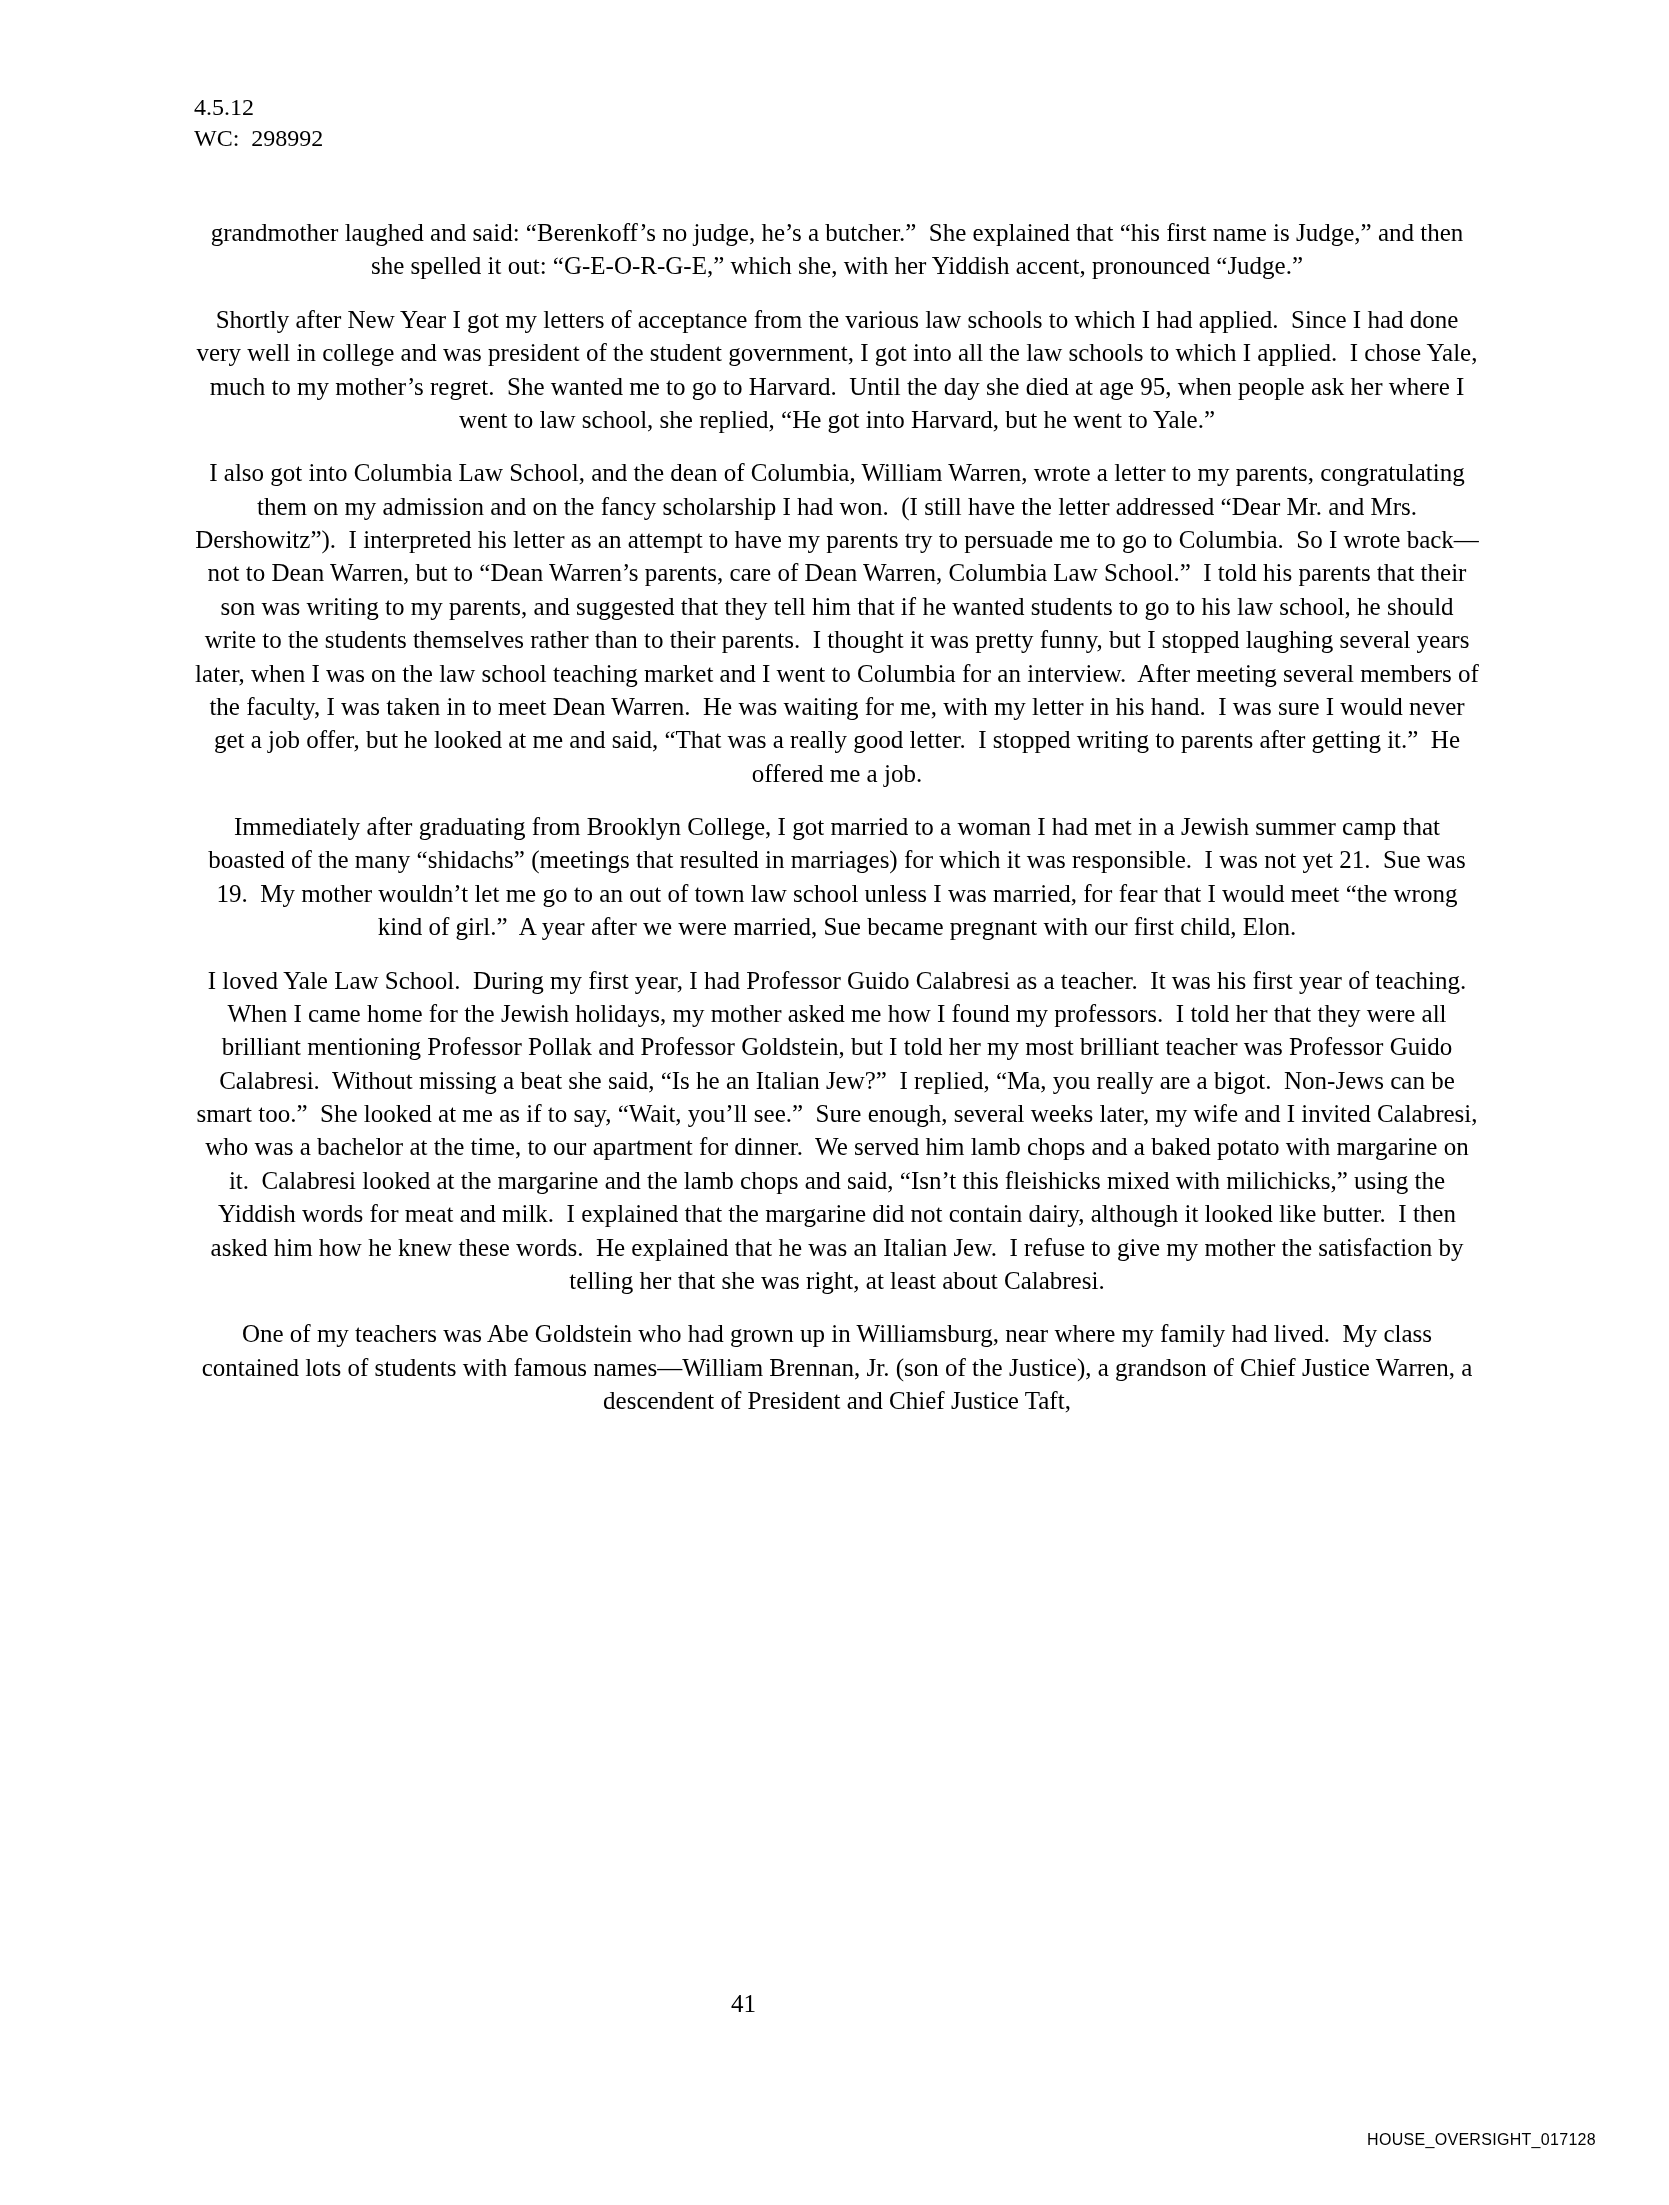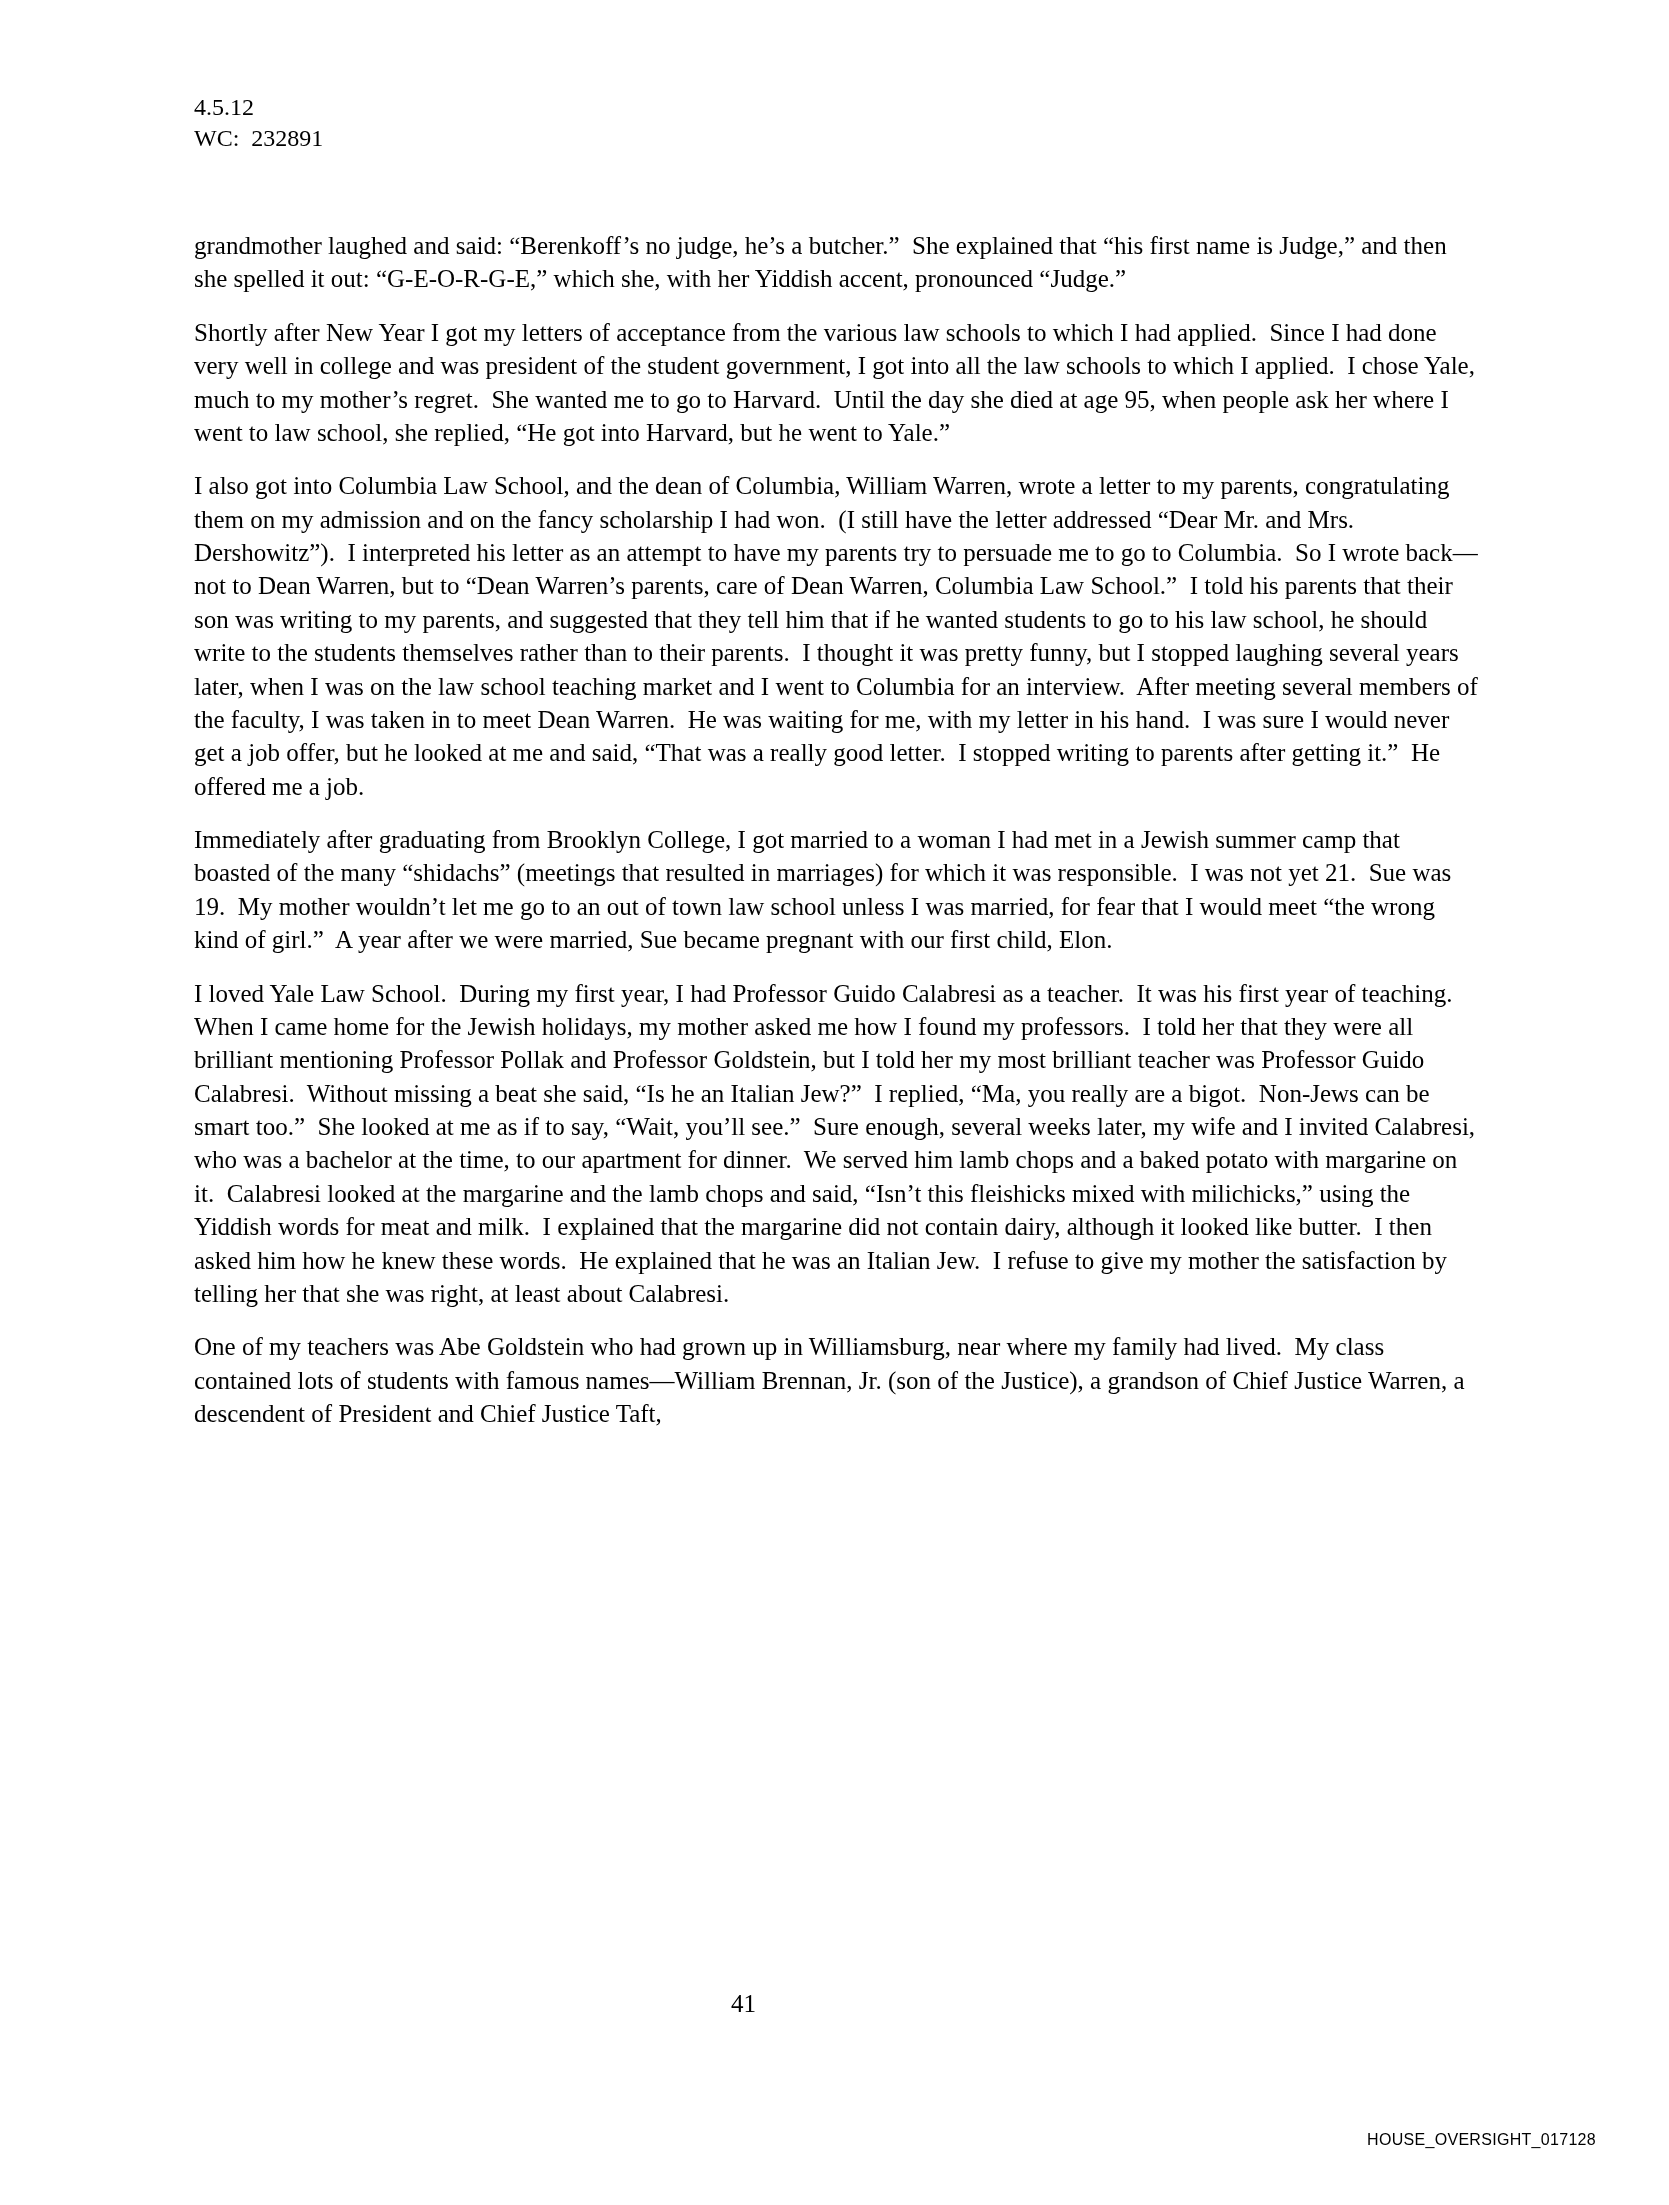--- a/index.html
+++ b/index.html
@@ -26,22 +26,21 @@
   .header-line {
     white-space: pre;
   }
   .body-block {
     position: absolute;
     top: 216px;
     left: 194px;
     width: 1286px;
     font-size: 25px;
     line-height: 1.335;
-    text-align: left;
-    margin-top: 13px;
+    text-align: center;
   }
   .para {
     margin: 0 0 20px 0;
     white-space: pre-wrap;
   }
   .para:last-child {
     margin-bottom: 0;
   }
   .page-number {
     position: absolute;
@@ -60,21 +59,21 @@
     font-family: "Liberation Sans", sans-serif;
   }
 </style>
 </head>
 <body>
 
 <div class="page">
 
   <div class="header-block">
     <div class="header-line">4.5.12</div>
-    <div class="header-line">WC:  232891</div>
+    <div class="header-line">WC:  298992</div>
   </div>
 
   <div class="body-block">
     <p class="para">grandmother laughed and said: “Berenkoff’s no judge, he’s a butcher.”  She explained that “his first name is Judge,” and then she spelled it out: “G-E-O-R-G-E,” which she, with her Yiddish accent, pronounced “Judge.”</p>
     <p class="para">Shortly after New Year I got my letters of acceptance from the various law schools to which I had applied.  Since I had done very well in college and was president of the student government, I got into all the law schools to which I applied.  I chose Yale, much to my mother’s regret.  She wanted me to go to Harvard.  Until the day she died at age 95, when people ask her where I went to law school, she replied, “He got into Harvard, but he went to Yale.”</p>
     <p class="para">I also got into Columbia Law School, and the dean of Columbia, William Warren, wrote a letter to my parents, congratulating them on my admission and on the fancy scholarship I had won.  (I still have the letter addressed “Dear Mr. and Mrs. Dershowitz”).  I interpreted his letter as an attempt to have my parents try to persuade me to go to Columbia.  So I wrote back—not to Dean Warren, but to “Dean Warren’s parents, care of Dean Warren, Columbia Law School.”  I told his parents that their son was writing to my parents, and suggested that they tell him that if he wanted students to go to his law school, he should write to the students themselves rather than to their parents.  I thought it was pretty funny, but I stopped laughing several years later, when I was on the law school teaching market and I went to Columbia for an interview.  After meeting several members of the faculty, I was taken in to meet Dean Warren.  He was waiting for me, with my letter in his hand.  I was sure I would never get a job offer, but he looked at me and said, “That was a really good letter.  I stopped writing to parents after getting it.”  He offered me a job.</p>
     <p class="para">Immediately after graduating from Brooklyn College, I got married to a woman I had met in a Jewish summer camp that boasted of the many “shidachs” (meetings that resulted in marriages) for which it was responsible.  I was not yet 21.  Sue was 19.  My mother wouldn’t let me go to an out of town law school unless I was married, for fear that I would meet “the wrong kind of girl.”  A year after we were married, Sue became pregnant with our first child, Elon.</p>
     <p class="para">I loved Yale Law School.  During my first year, I had Professor Guido Calabresi as a teacher.  It was his first year of teaching.  When I came home for the Jewish holidays, my mother asked me how I found my professors.  I told her that they were all brilliant mentioning Professor Pollak and Professor Goldstein, but I told her my most brilliant teacher was Professor Guido Calabresi.  Without missing a beat she said, “Is he an Italian Jew?”  I replied, “Ma, you really are a bigot.  Non-Jews can be smart too.”  She looked at me as if to say, “Wait, you’ll see.”  Sure enough, several weeks later, my wife and I invited Calabresi, who was a bachelor at the time, to our apartment for dinner.  We served him lamb chops and a baked potato with margarine on it.  Calabresi looked at the margarine and the lamb chops and said, “Isn’t this fleishicks mixed with milichicks,” using the Yiddish words for meat and milk.  I explained that the margarine did not contain dairy, although it looked like butter.  I then asked him how he knew these words.  He explained that he was an Italian Jew.  I refuse to give my mother the satisfaction by telling her that she was right, at least about Calabresi.</p>
     <p class="para">One of my teachers was Abe Goldstein who had grown up in Williamsburg, near where my family had lived.  My class contained lots of students with famous names—William Brennan, Jr. (son of the Justice), a grandson of Chief Justice Warren, a descendent of President and Chief Justice Taft,</p>
   </div>

